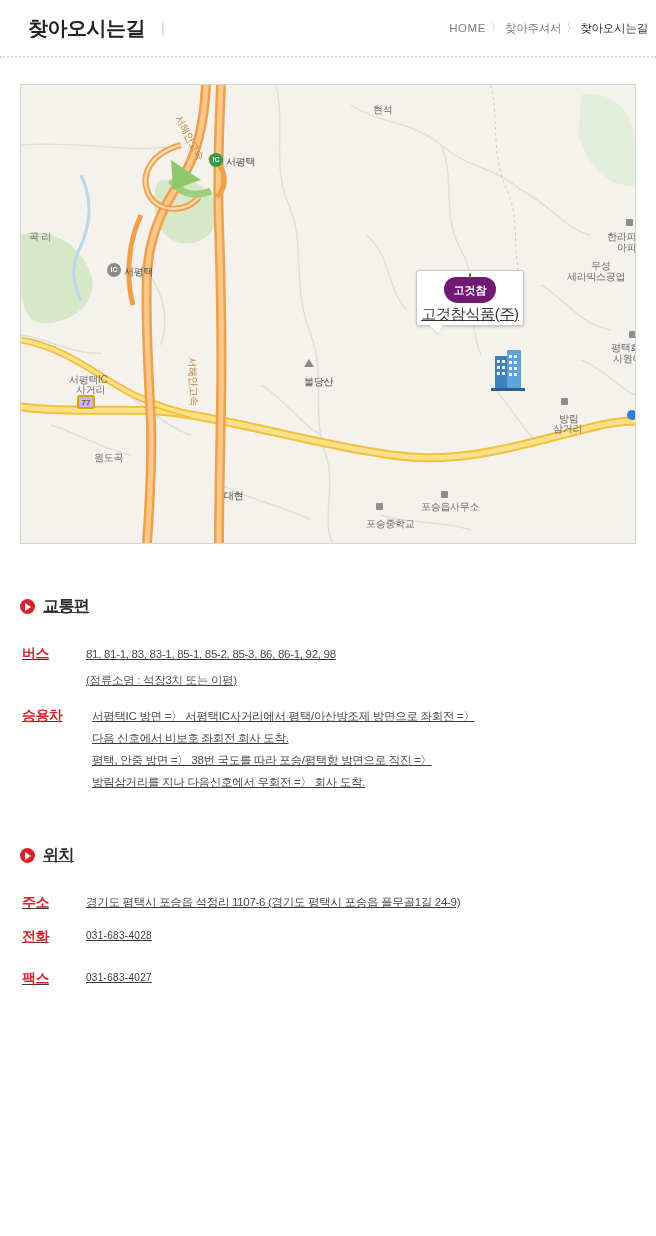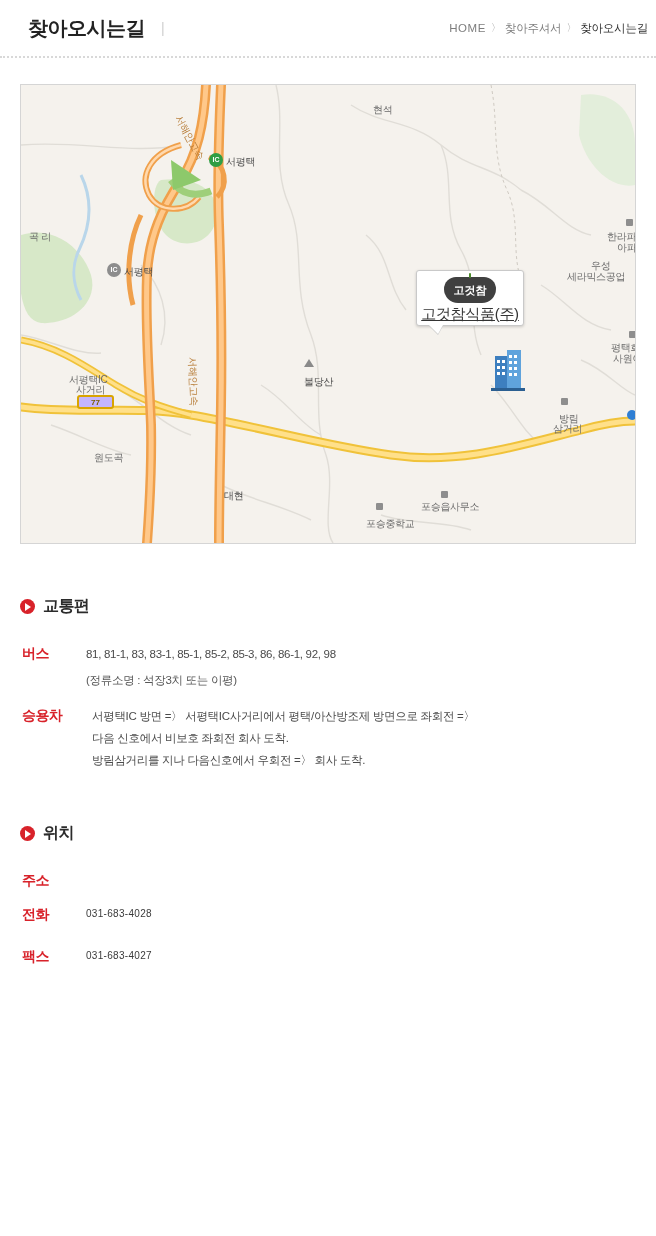--- a/index.html
+++ b/index.html
@@ -111,21 +111,21 @@
     width: 0; height: 0;
     border-left: 9px solid transparent;
     border-right: 5px solid transparent;
     border-top: 9px solid #ffffff;
     filter: drop-shadow(0 1px 0 #c9c9c9);
   }
   .balloon-logo {
     margin: 6px auto 2px auto;
     width: 52px;
     height: 26px;
-    background: #404040;
+    background: #701a75;
     border-radius: 12px 12px 14px 14px;
     color: #ffffff;
     font-size: 11px;
     font-weight: bold;
     line-height: 26px;
     position: relative;
   }
   .balloon-logo .stem {
     position: absolute;
     top: -4px; left: 50%;
@@ -156,21 +156,21 @@
     background: #2f9e44;
     color: #ffffff;
     font-size: 7px;
     font-weight: bold;
     line-height: 14px;
     text-align: center;
   }
   .map-ic.gray { background: #8d8d8d; }
   .route-shield {
     position: absolute;
-    width: 37px; height: 14px;
+    width: 18px; height: 14px;
     border-radius: 3px;
     background: #c4b5fd;
     border: 2px solid #d9a400;
     color: #7a5c00;
     font-size: 8px;
     font-weight: bold;
     line-height: 11px;
     text-align: center;
   }
   .map-poi-dot {
@@ -181,21 +181,21 @@
   }
   .map-tri {
     position: absolute;
     width: 0; height: 0;
     border-left: 5px solid transparent;
     border-right: 5px solid transparent;
     border-bottom: 8px solid #8a8a8a;
   }
 
   
-  .section { margin: 0 20px; }
+  .section { margin: 0 20px; text-decoration: underline; }
   .section-head {
     display: flex;
     align-items: center;
     margin-top: 52px;
     margin-bottom: 26px;
   }
   .bullet-icon {
     width: 15px; height: 15px;
     border-radius: 50%;
     background: #d8222a;
@@ -406,33 +406,35 @@
       <span class="line">81, 81-1, 83, 83-1, 85-1, 85-2, 85-3, 86, 86-1, 92, 98</span>
       <span class="sub">(정류소명 : 석장3치 또는 이평)</span>
     </div>
   </div>
 
   <div class="info-row">
     <div class="info-label wide">승용차</div>
     <div class="info-body">
       <span class="line">서평택IC 방면 =〉 서평택IC사거리에서 평택/아산방조제 방면으로 좌회전 =〉</span>
       <span class="line">다음 신호에서 비보호 좌회전 회사 도착.</span>
+      <span class="line">평택, 안중 방면 =〉 38번 국도를 따라 포승/평택항 방면으로 직진 =〉</span>
       <span class="line">방림삼거리를 지나 다음신호에서 우회전 =〉 회사 도착.</span>
     </div>
   </div>
 </div>
 
 <div class="section">
   <div class="section-head">
     <span class="bullet-icon"></span>
     <span class="section-title">위치</span>
   </div>
 
   <div class="info-row">
     <div class="info-label">주소</div>
+    <div class="addr-value">경기도 평택시 포승읍 석정리 1107-6 (경기도 평택시 포승읍 플무골1길 24-9)</div>
   </div>
 
   <div class="info-row contact-row" style="margin-top:14px;">
     <div class="info-label">전화</div>
     <div class="contact-value">031-683-4028</div>
   </div>
 
   <div class="info-row contact-row">
     <div class="info-label">팩스</div>
     <div class="contact-value">031-683-4027</div>

